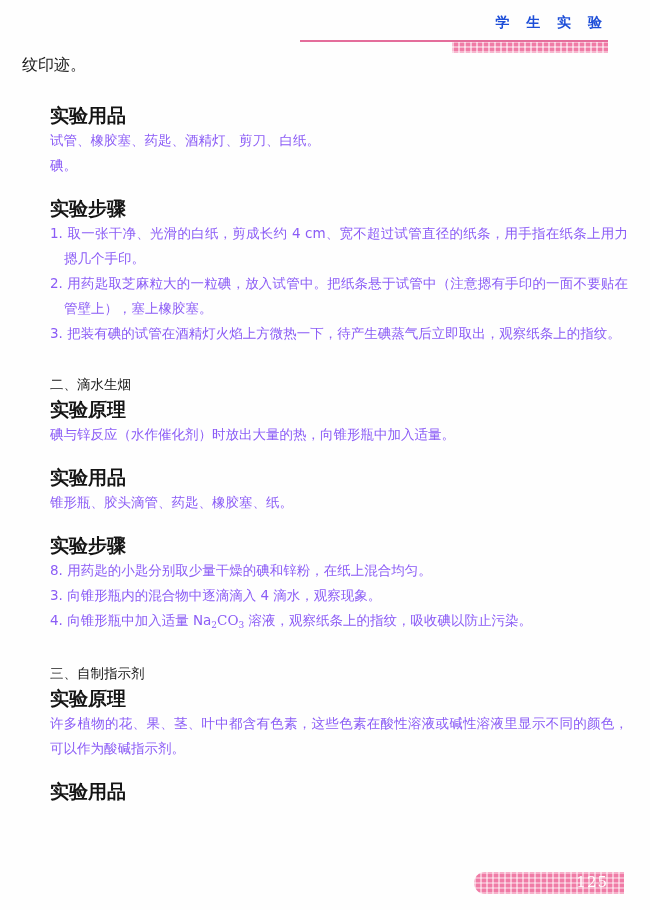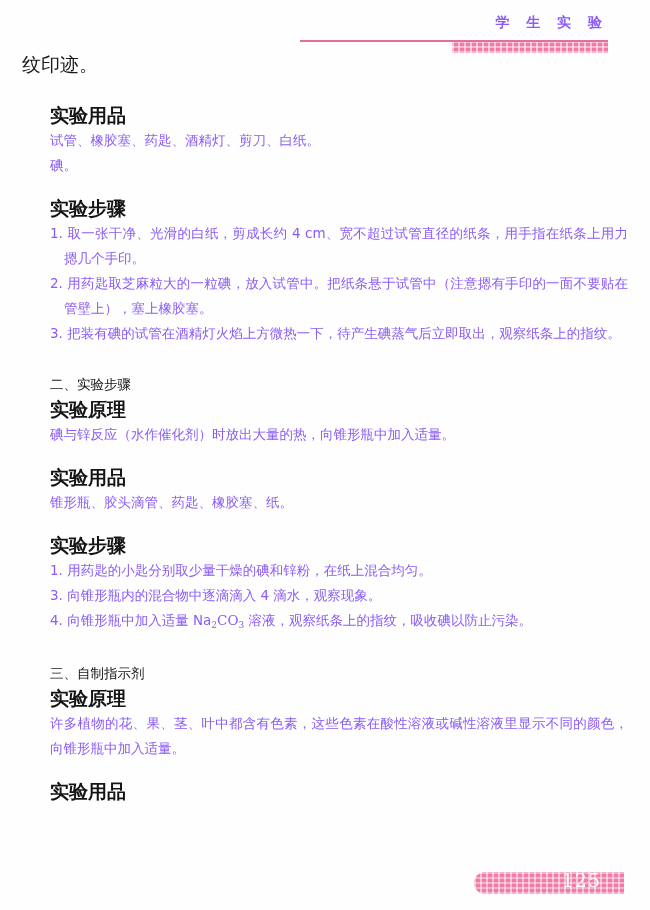--- a/index.html
+++ b/index.html
@@ -32,21 +32,21 @@
     top: 0;
     width: 650px;
     height: 58px;
   }
   .header-title {
     position: absolute;
     right: 42px;
     top: 14px;
     font-size: 14px;
     letter-spacing: 6px;
-    color: #8b5cf6;
+    color: #1d4ed8;
     font-family: "DejaVu Sans", "Liberation Sans", sans-serif;
     font-weight: 600;
   }
   .header-rule {
     position: absolute;
     left: 300px;
     top: 40px;
     width: 308px;
     height: 2px;
     background: #e46d9b;
@@ -73,21 +73,21 @@
 
   
   .content {
     position: absolute;
     left: 22px;
     top: 52px;
     width: 606px;
   }
 
   .line {
-    font-size: 19px;
+    font-size: 16px;
     line-height: 25px;
     color: #1a1a1a;
   }
   .para {
     font-size: 13.5px;
     line-height: 25px;
     color: #8b5cf6;
     text-align: justify;
   }
   .indent-1 { padding-left: 28px; }
@@ -142,23 +142,23 @@
         rgba(240,123,166,0) 2px,
         rgba(240,123,166,0) 6px),
       repeating-linear-gradient(0deg,
         rgba(255,255,255,0.4) 0px,
         rgba(255,255,255,0.4) 2px,
         rgba(240,123,166,0) 2px,
         rgba(240,123,166,0) 5px);
   }
   .page-number {
     position: absolute;
-    right: 49px;
+    right: 42px;
     bottom: 19px;
-    font-size: 19px;
+    font-size: 15px;
     color: #ffffff;
     font-family: "DejaVu Serif", "Liberation Serif", serif;
     letter-spacing: 1px;
   }
 </style>
 </head>
 <body>
 
 <div class="page">
 
@@ -180,41 +180,41 @@
 
     <div class="gap-m"></div>
 
     <div class="sect-head">实验步骤</div>
     <div class="para hang">1. 取一张干净、光滑的白纸，剪成长约 4 cm、宽不超过试管直径的纸条，用手指在纸条上用力摁几个手印。</div>
     <div class="para hang">2. 用药匙取芝麻粒大的一粒碘，放入试管中。把纸条悬于试管中（注意摁有手印的一面不要贴在管壁上），塞上橡胶塞。</div>
     <div class="para hang">3. 把装有碘的试管在酒精灯火焰上方微热一下，待产生碘蒸气后立即取出，观察纸条上的指纹。</div>
 
     <div class="gap-l"></div>
 
-    <div class="sect-num">二、实验步骤</div>
+    <div class="sect-num">二、滴水生烟</div>
     <div class="sect-head">实验原理</div>
     <div class="para indent-1">碘与锌反应（水作催化剂）时放出大量的热，向锥形瓶中加入适量。</div>
 
     <div class="gap-m"></div>
 
     <div class="sect-head">实验用品</div>
     <div class="para indent-1">锥形瓶、胶头滴管、药匙、橡胶塞、纸。</div>
 
     <div class="gap-m"></div>
 
     <div class="sect-head">实验步骤</div>
-    <div class="para hang">1. 用药匙的小匙分别取少量干燥的碘和锌粉，在纸上混合均匀。</div>
+    <div class="para hang">8. 用药匙的小匙分别取少量干燥的碘和锌粉，在纸上混合均匀。</div>
     <div class="para hang">3. 向锥形瓶内的混合物中逐滴滴入 4 滴水，观察现象。</div>
     <div class="para hang"><span>4. 向锥形瓶中加入适量 Na</span><sub class="lat">2</sub><span class="lat">CO</span><sub class="lat">3</sub><span> 溶液，观察纸条上的指纹，吸收碘以防止污染。</span></div>
 
     <div class="gap-l"></div>
 
     <div class="sect-num">三、自制指示剂</div>
     <div class="sect-head">实验原理</div>
-    <div class="para indent-1">许多植物的花、果、茎、叶中都含有色素，这些色素在酸性溶液或碱性溶液里显示不同的颜色，向锥形瓶中加入适量。</div>
+    <div class="para indent-1">许多植物的花、果、茎、叶中都含有色素，这些色素在酸性溶液或碱性溶液里显示不同的颜色，可以作为酸碱指示剂。</div>
 
     <div class="gap-m"></div>
 
     <div class="sect-head">实验用品</div>
 
   </div>
 
   <div class="footer">
     <div class="footer-band"></div>
     <div class="page-number">125</div>

